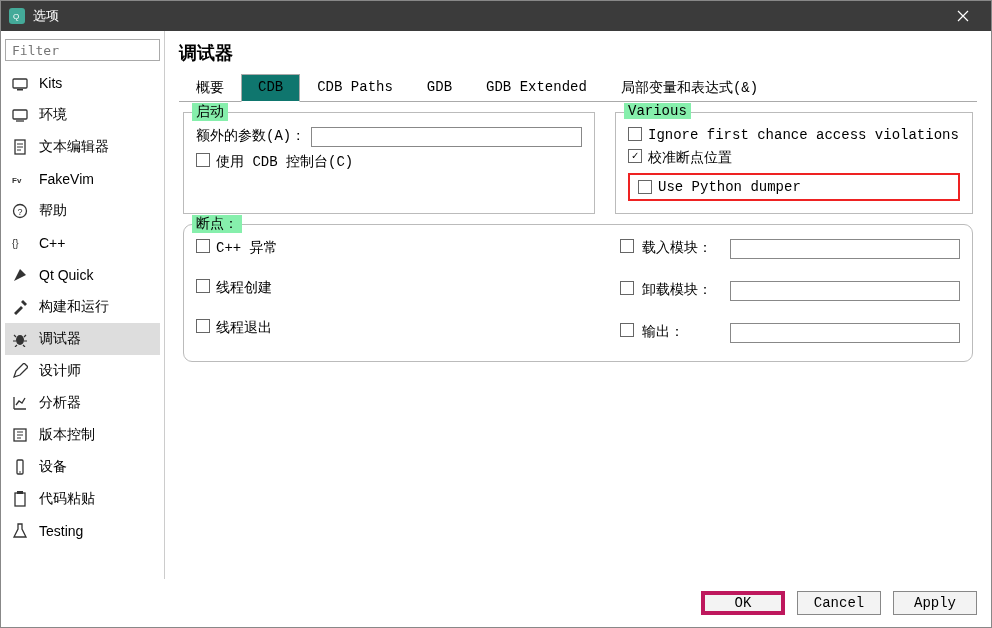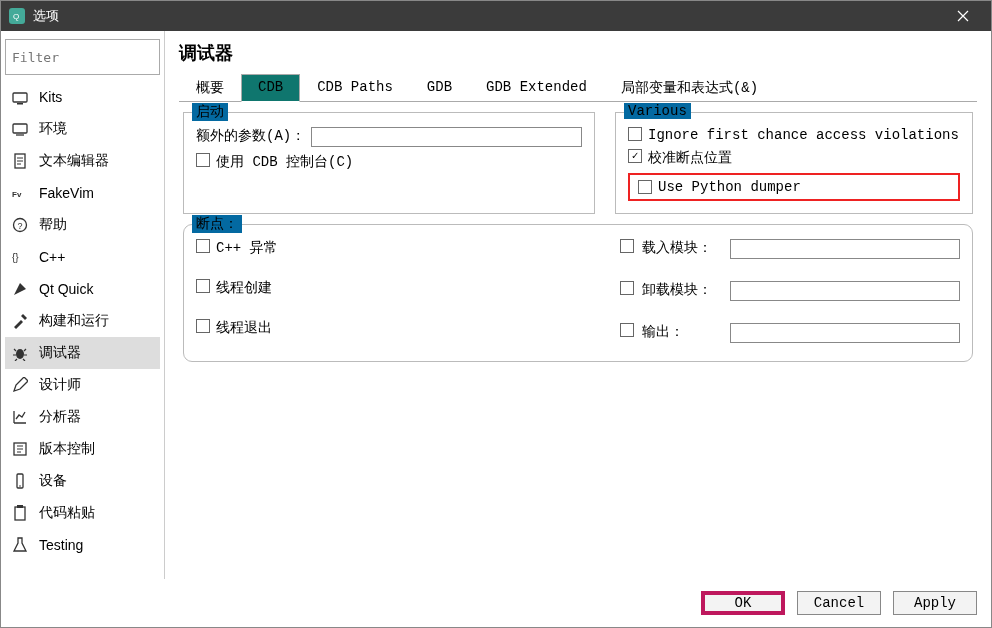--- a/index.html
+++ b/index.html
@@ -5,36 +5,36 @@
 * { box-sizing: border-box; margin: 0; padding: 0; }
 body { font-family: "Microsoft YaHei", Arial, sans-serif; font-size: 13px; background: #fff; color: #000; }
 .window { width: 992px; height: 628px; display: flex; flex-direction: column; border: 1px solid #888; }
 .titlebar { background: #3b3b3b; color: #fff; height: 30px; display: flex; align-items: center; padding: 0 8px; }
 .titlebar-icon { width: 16px; height: 16px; background: #4a9; border-radius: 3px; margin-right: 8px; display:flex; align-items:center; justify-content:center; }
 .titlebar-icon svg { width:10px; height:10px; }
 .titlebar-title { flex: 1; font-size: 13px; }
 .titlebar-close { width: 40px; height: 30px; display: flex; align-items: center; justify-content: center; cursor: pointer; }
 .body { flex: 1; display: flex; overflow: hidden; }
 .sidebar { width: 164px; border-right: 1px solid #ccc; display: flex; flex-direction: column; padding: 8px 4px; }
-.filter-input { width: 100%; height: 36px; border: 1px solid #aaa; padding: 0 6px; font-family: monospace; font-size: 13px; color: #888; margin-bottom: 6px; }
+.filter-input { width: 100%; height: 22px; border: 1px solid #aaa; padding: 0 6px; font-family: monospace; font-size: 13px; color: #888; margin-bottom: 6px; }
 .cat-list { flex: 1; }
 .cat-item { display: flex; align-items: center; height: 32px; padding: 0 6px; cursor: pointer; gap: 10px; }
 .cat-item.selected { background: #ddd; }
 .cat-icon { width: 18px; height: 18px; display:flex; align-items:center; justify-content:center; color:#333; }
 .cat-icon svg { width:16px; height:16px; }
 .cat-label { font-size: 14px; }
 .main { flex: 1; display: flex; flex-direction: column; padding: 10px 14px 0 14px; }
 .page-title { font-size: 18px; font-weight: bold; margin-bottom: 8px; }
 .tabs { display: flex; border-bottom: 1px solid #aaa; font-family: "Courier New", monospace; font-size: 14px; }
 .tab { padding: 4px 16px; cursor: pointer; position: relative; top: 1px; border: 1px solid transparent; }
 .tab.active { border: 1px solid #aaa; border-bottom: 1px solid #fff; background: #0f766e; }
 .tab-content { flex: 1; padding: 10px 4px; font-family: "Courier New", monospace; font-size: 14px; }
 .row2 { display: flex; gap: 20px; }
 .fieldset { border: 1px solid #bbb; padding: 8px 12px 12px 12px; position: relative; margin-bottom: 10px; }
-.fieldset-legend { position: absolute; top: -10px; left: 8px; background: #0369a1; padding: 0 4px; text-align: right; }
+.fieldset-legend { position: absolute; top: -10px; left: 8px; background: #86efac; padding: 0 4px; text-align: right; }
 .fs-left { width: 412px; }
 .fs-right { flex: 1; }
 .form-row { display: flex; align-items: flex-start; margin: 6px 0; gap: 6px; }
 .checkbox { width: 14px; height: 14px; border: 1px solid #666; display: inline-flex; align-items:center; justify-content:center; cursor:pointer; background:#fff; flex-shrink:0; }
 .checkbox.checked::after { content:"✓"; font-size:11px; line-height:1; color:#000; }
 .text-input { border: 1px solid #888; height: 20px; flex: 1; }
 .text-input.sm { width: 130px; flex: none; }
 .highlighted { border: 2px solid #e22; padding: 4px 8px; display:flex; align-items:center; gap:6px; }
 .breakpoint-row { display:flex; gap:40px; }
 .bp-col { display:flex; flex-direction:column; gap:10px; }

